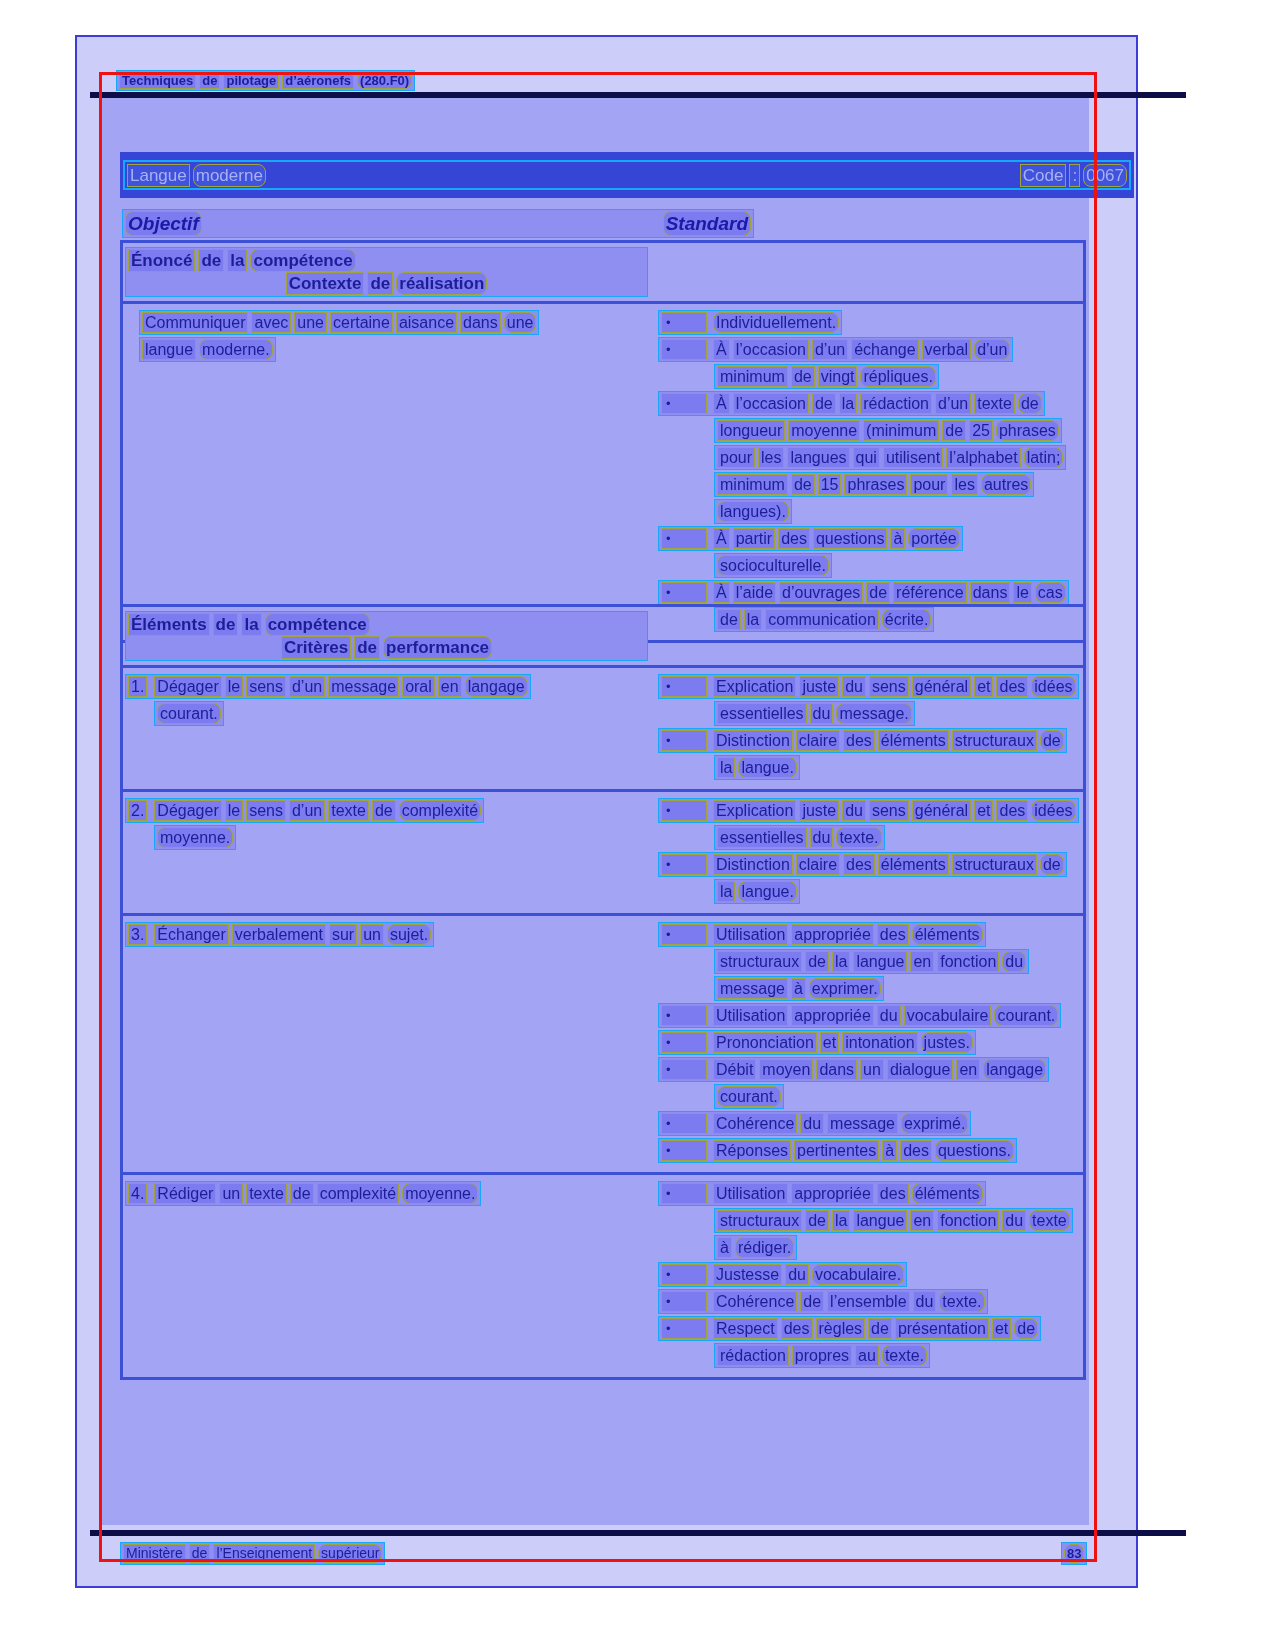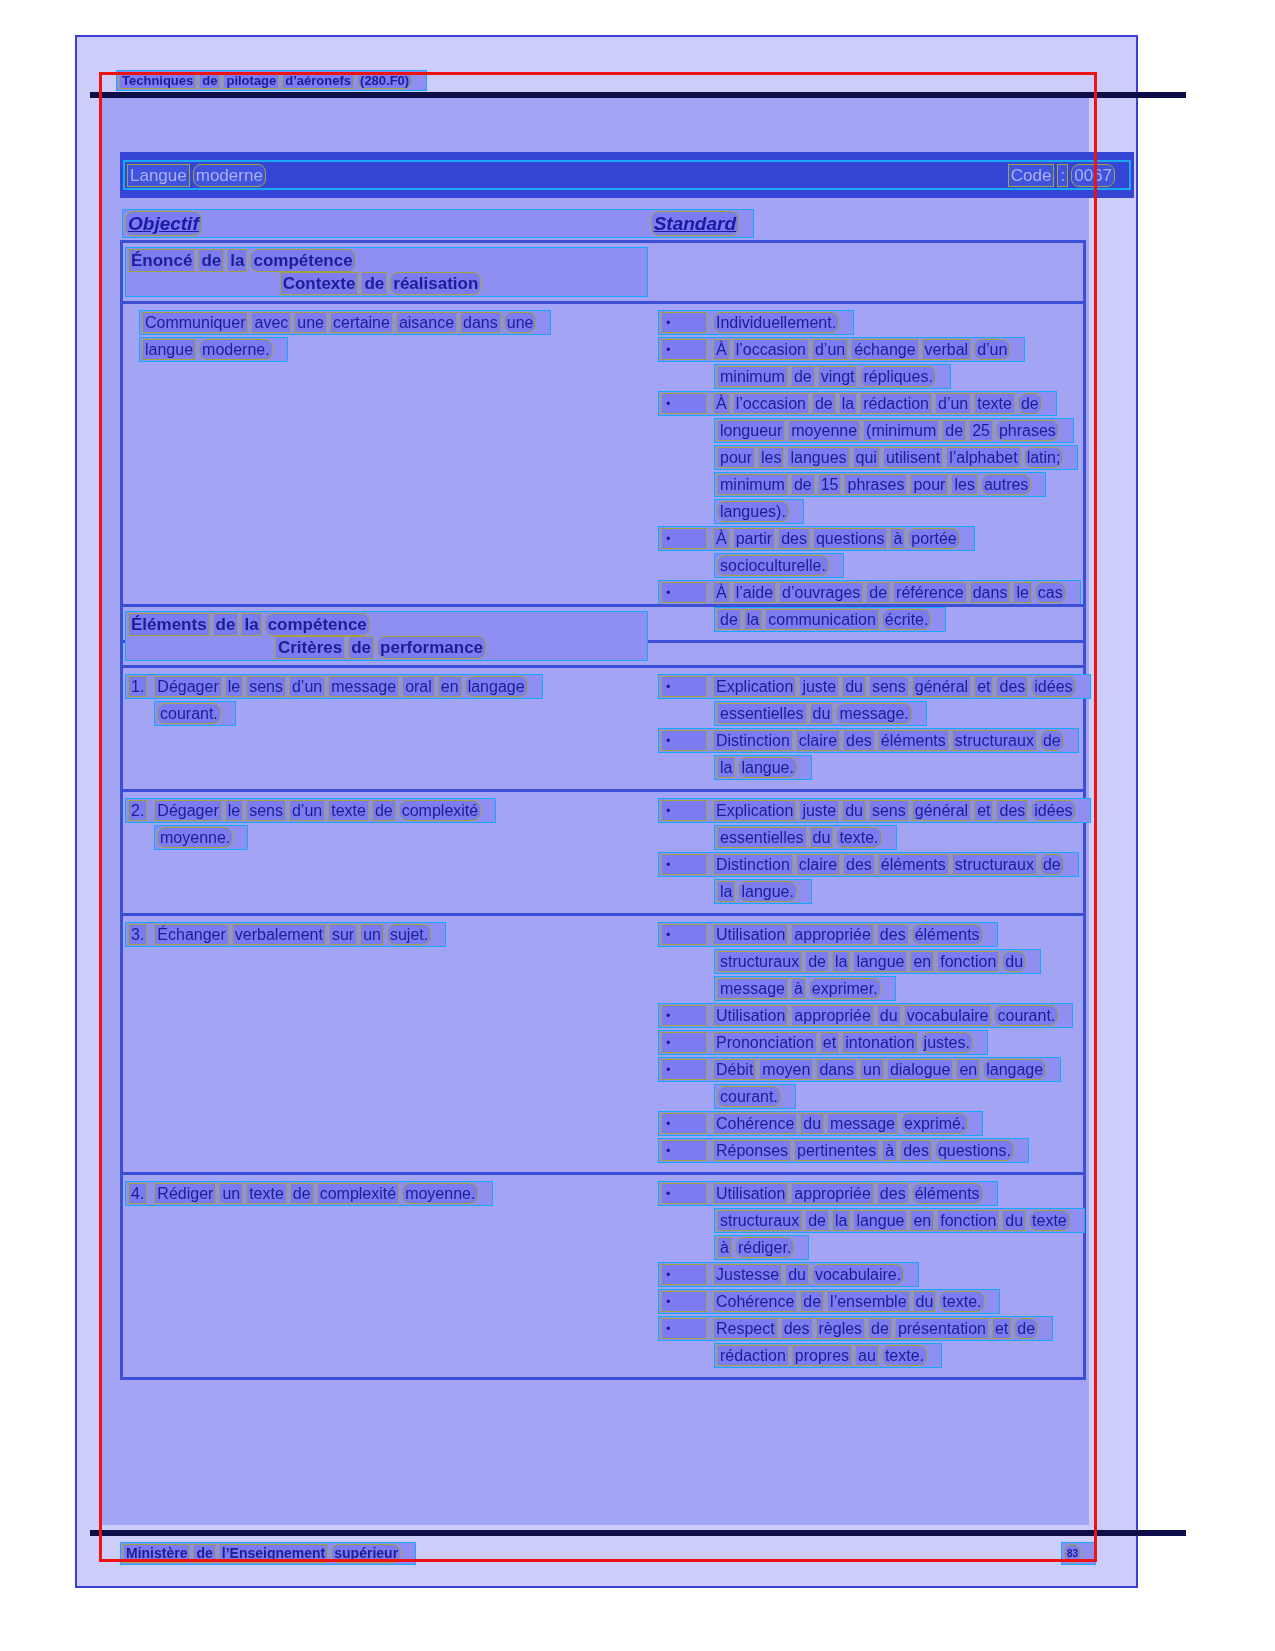--- a/index.html
+++ b/index.html
@@ -25,21 +25,21 @@
     border:1px solid var(--line-border,#18a8fa);
     padding:1px 2px;margin:2px 0;white-space:nowrap;
     font-size:16px;color:var(--ink,#1d1d98);
     position:relative;z-index:10;box-sizing:border-box;
   }
   .word{
     display:inline-block;background:var(--word-fill,#7c7cf0);
     border:1px solid var(--word-border,#a2a23e);
     padding:0 2px;margin-right:3px;line-height:19px;white-space:pre;
   }
-  .line .word:last-child{margin-right:12px;border-radius:8px;}
+  .line .word:last-child{margin-right:0;border-radius:8px;}
   .bullet-box{
     display:inline-block;flex:0 0 auto;width:46px;
     background:var(--word-fill,#7c7cf0);
     border:1px solid var(--word-border,#a2a23e);
     color:var(--ink,#1d1d98);
     line-height:19px;padding-left:4px;margin-right:6px;
     font-size:13px;box-sizing:border-box;
   }
   .line.cont{margin-left:56px;justify-content:space-between;}
   .line.cont-num{margin-left:29px;}
@@ -67,21 +67,21 @@
     line-height:21px;
   }
   .wgroup{display:inline-flex;}
 
   
   .objectif-row{
     position:absolute;left:45px;top:170px;width:632px;
     display:flex;justify-content:space-between;
     font-weight:bold;font-style:italic;font-size:19px;
   }
-  .objectif-row .word{color:var(--head-ink,#1a1aa6);line-height:23px;text-decoration:underline;}
+  .objectif-row .word{color:var(--head-ink,#1a1aa6);line-height:23px;}
 
   
   .dtable{
     position:absolute;left:43px;width:966px;
     border:3px solid var(--table-border,#3b50d4);
     box-sizing:border-box;z-index:10;background:transparent;
   }
   .table1{top:203px;}
   .table2{top:567px;}
   .thead{border-bottom:3px solid var(--table-border,#3b50d4);padding:3px 2px;}
@@ -90,23 +90,23 @@
   .hgroup-left{display:inline-block;width:517px;flex:0 0 auto;}
   .tbody{display:flex;padding:4px 0 6px;}
   .cell-left{width:520px;flex:0 0 auto;padding-left:16px;box-sizing:border-box;}
   .cell-right{flex:1 1 auto;padding-left:15px;box-sizing:border-box;}
   .trow{display:flex;padding:4px 0 7px;}
   .trow + .trow{border-top:3px solid var(--table-border,#3b50d4);}
   .cell2-left{width:520px;flex:0 0 auto;padding-left:2px;box-sizing:border-box;}
   .cell2-right{flex:1 1 auto;padding-left:15px;box-sizing:border-box;}
 
   
-  .footer-left{position:absolute;left:43px;top:1503px;font-weight:bold;font-size:14px;z-index:10;text-align:right;}
+  .footer-left{position:absolute;left:43px;top:1503px;font-weight:normal;font-size:14px;z-index:10;text-align:right;}
   .footer-left .word{text-decoration:underline;line-height:17px;}
-  .footer-page{position:absolute;left:984px;top:1503px;font-weight:bold;font-size:10px;z-index:10;}
+  .footer-page{position:absolute;left:984px;top:1503px;font-weight:bold;font-size:13px;z-index:10;}
   .footer-page .word{line-height:17px;}
 
   
   .red-rect{
     position:absolute;left:22px;top:35px;width:998px;height:1490px;
     border:3px solid var(--red,#ee1212);box-sizing:border-box;
     z-index:60;pointer-events:none;
   }
 </style>
 </head>

